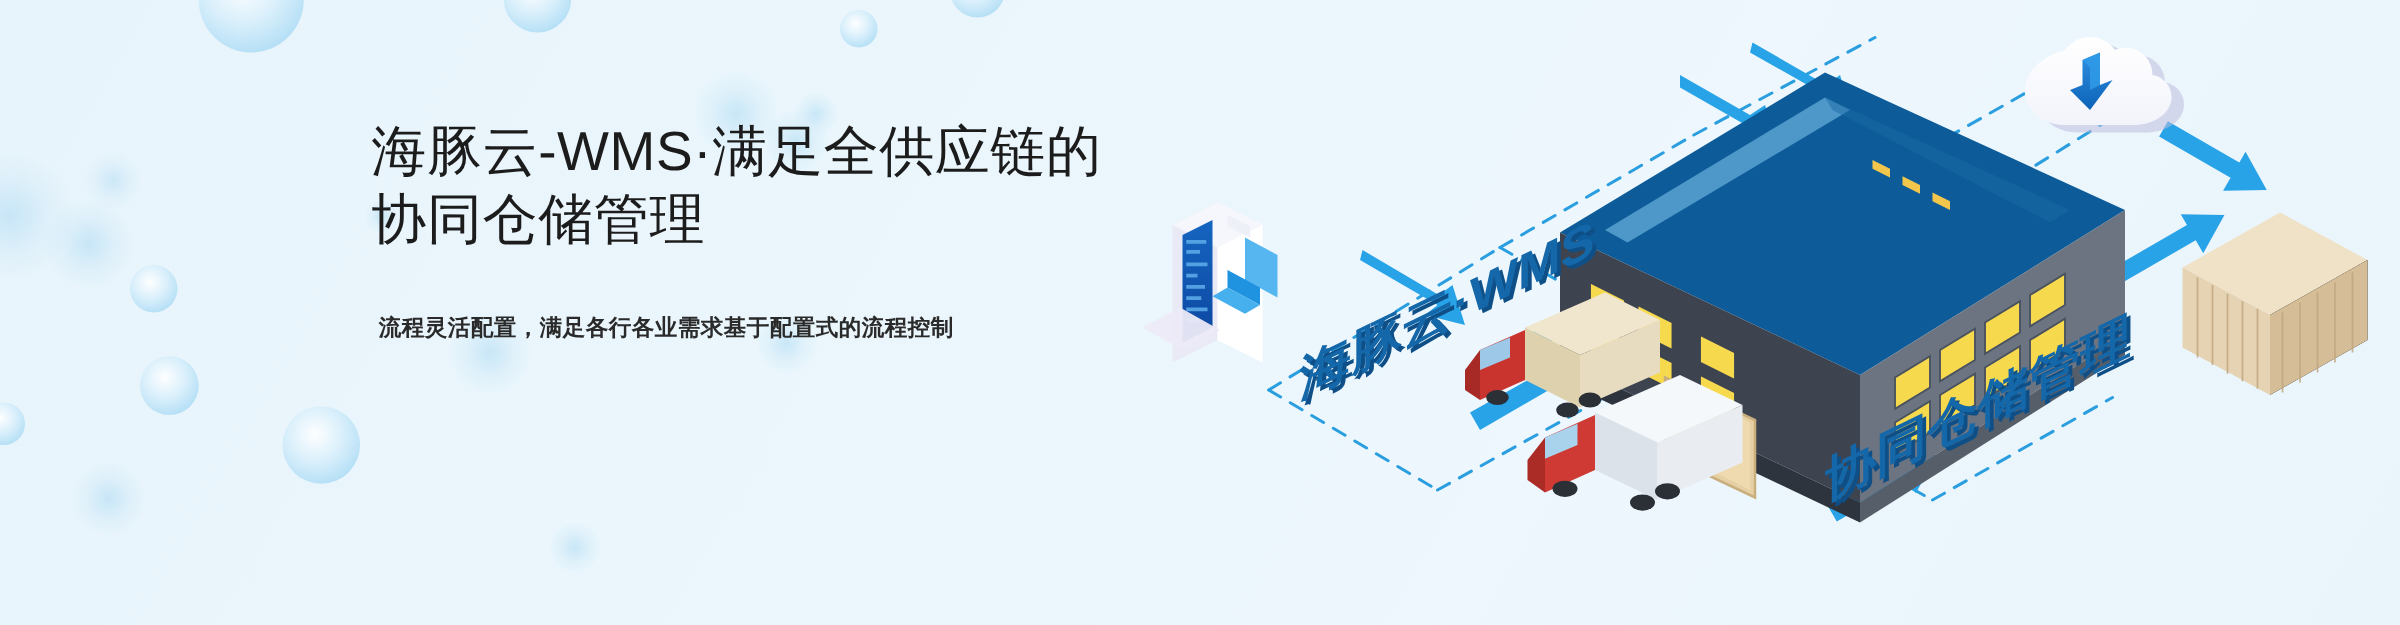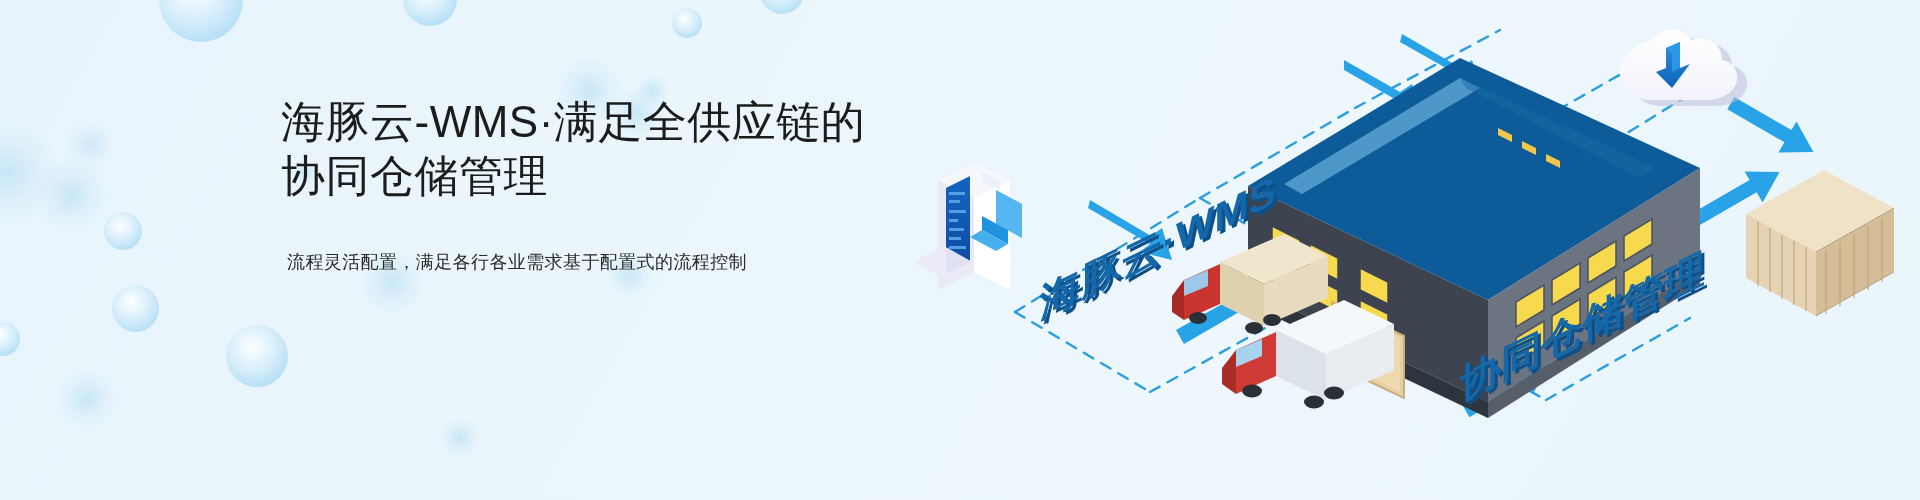--- a/index.html
+++ b/index.html
@@ -24,29 +24,29 @@
       rgba(132,200,238,.35) 100%);
   }
   .bub.soft{
     background:radial-gradient(circle at 50% 50%,
       rgba(150,208,240,.40) 0%,
       rgba(190,226,246,.22) 45%,
       rgba(232,244,252,0) 78%);
   }
 
   
-  .copy{position:absolute;left:281px;top:95px;width:620px;}
+  .copy{position:absolute;left:297px;top:95px;width:620px;}
   .title{
     margin:0;color:#1c1c1c;font-size:44px;line-height:54px;
     font-weight:400;letter-spacing:.5px;white-space:nowrap;
   }
   .title .ln2{display:block;}
   .subtitle{
     margin:0;padding-top:46px;padding-left:6px;
-    color:#2a2a2a;font-size:18px;line-height:26px;font-weight:400;
+    color:#2a2a2a;font-size:18px;line-height:26px;font-weight:700;
     letter-spacing:.4px;white-space:nowrap;
   }
 
   
   .art{position:absolute;right:0;top:0;width:1020px;height:500px;}
   .art svg{display:block;width:1020px;height:500px;}
 </style>
 </head>
 <body>
 

